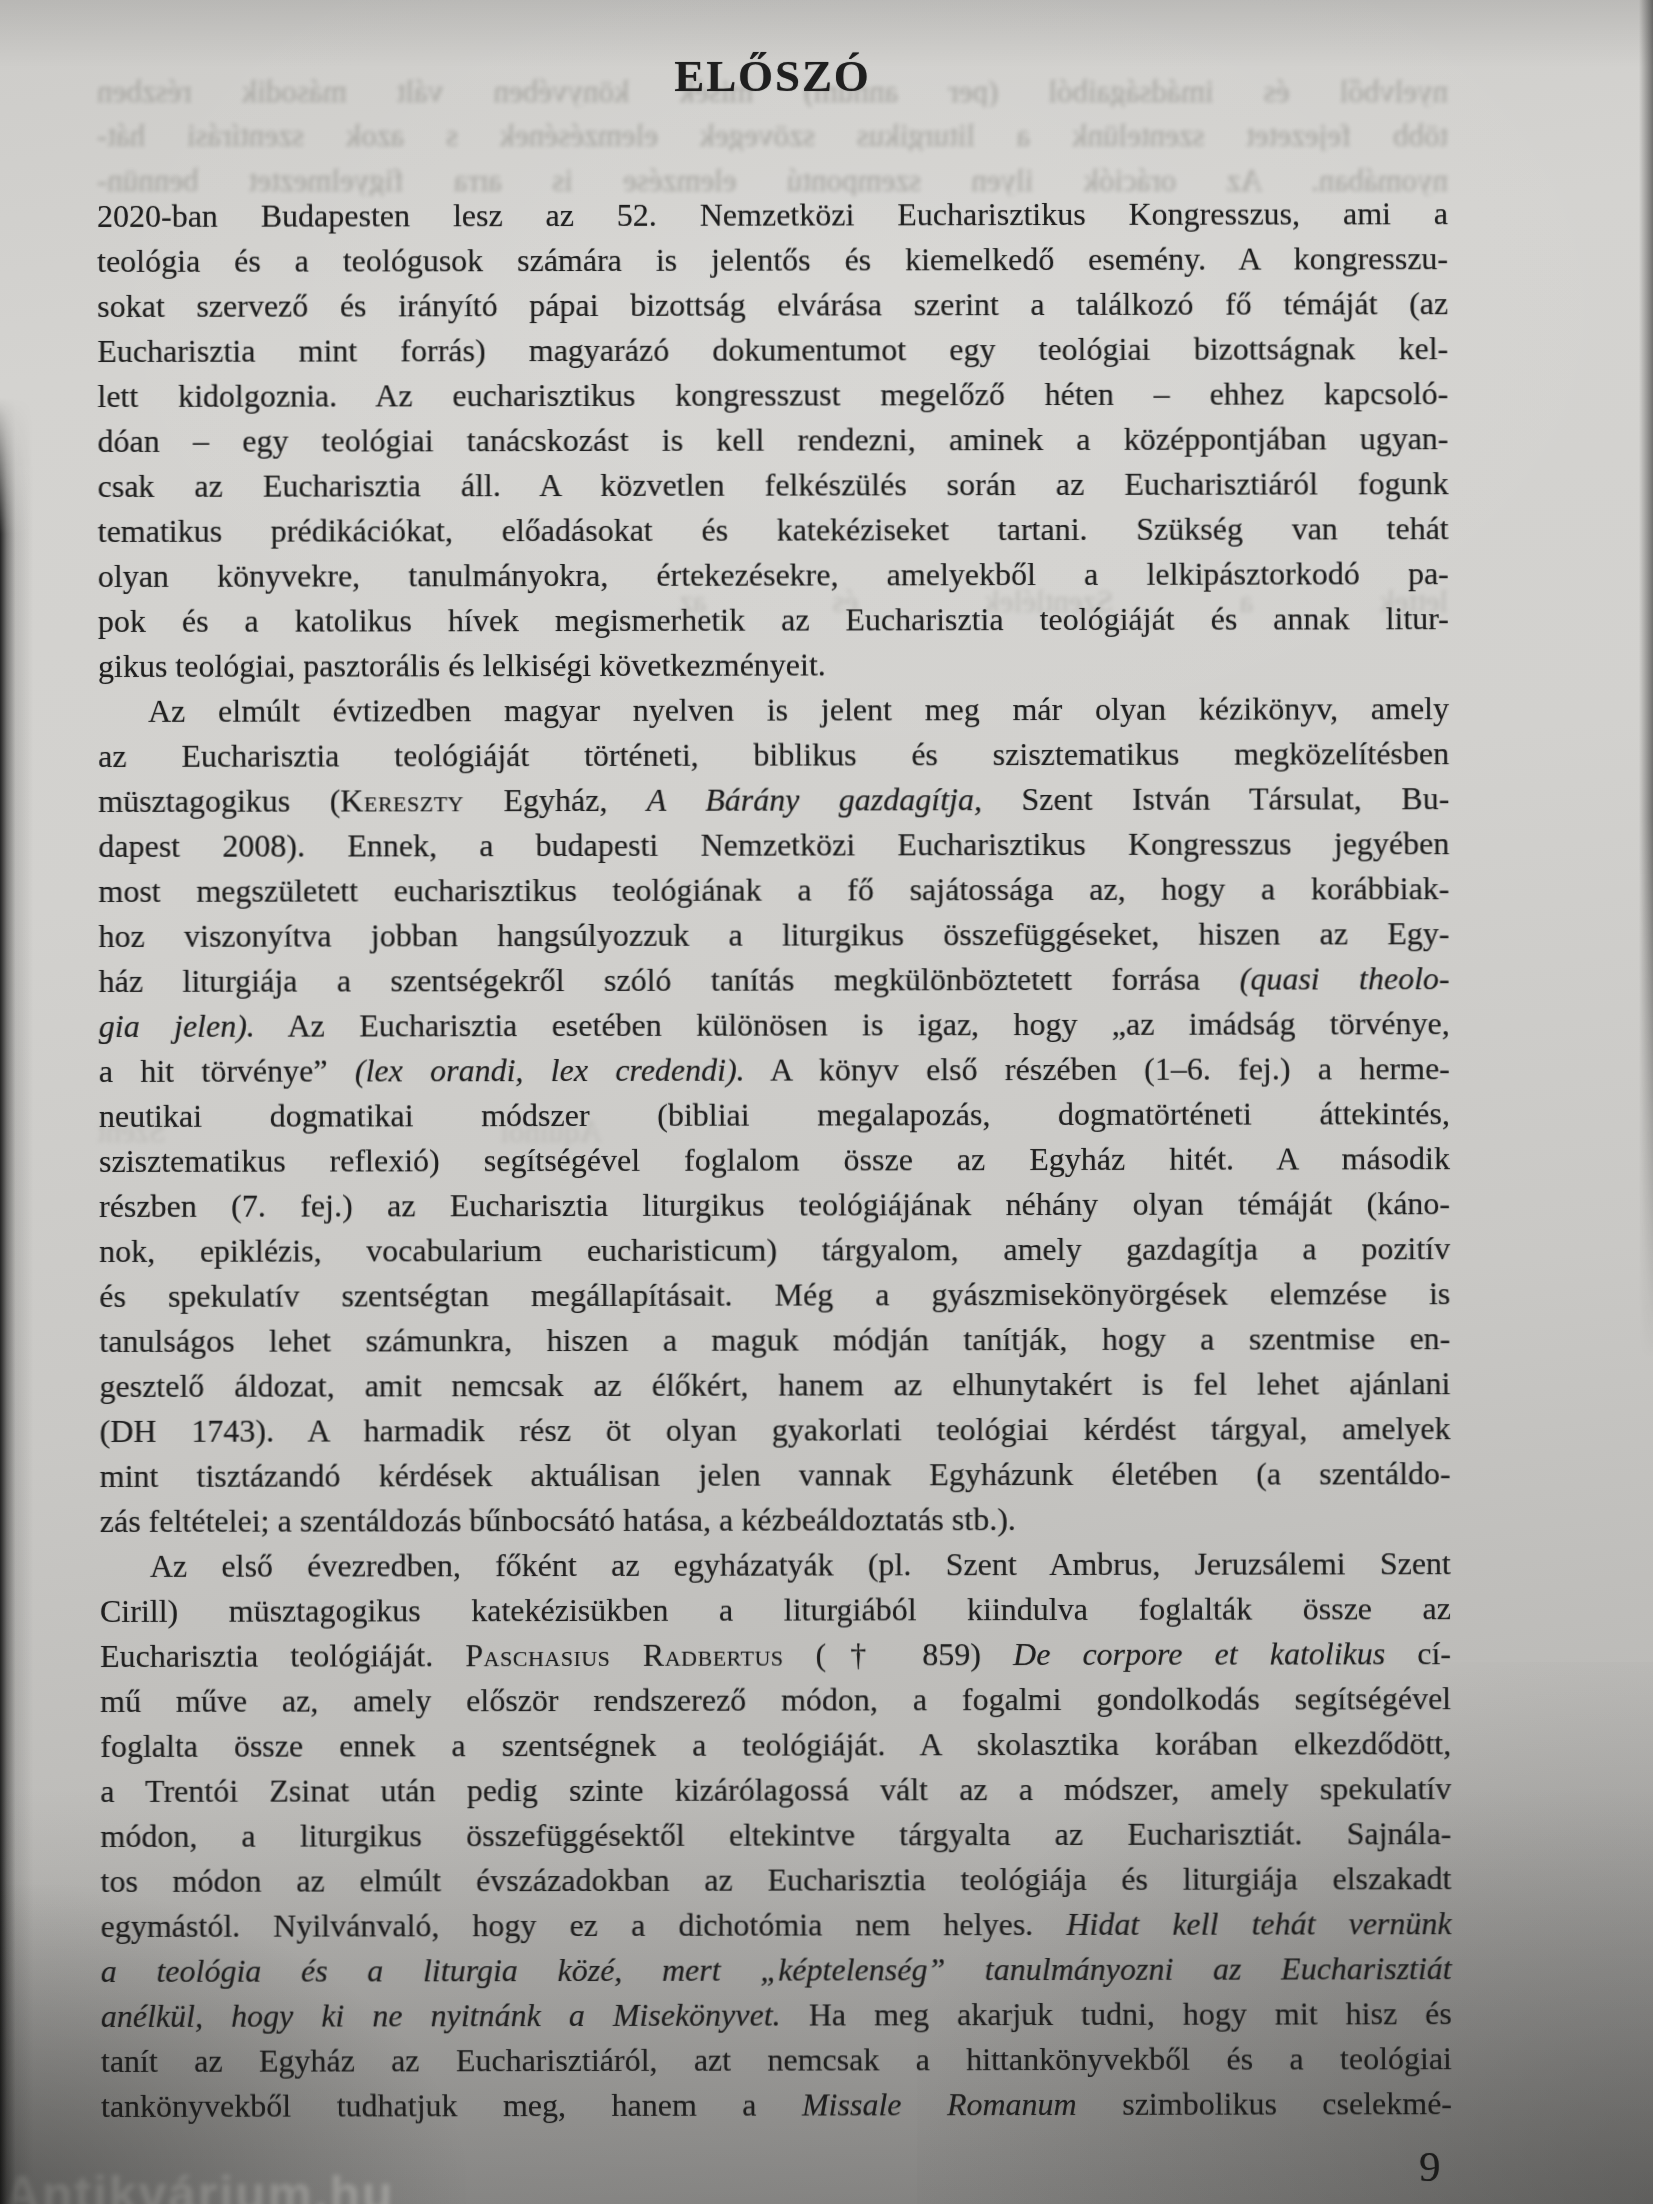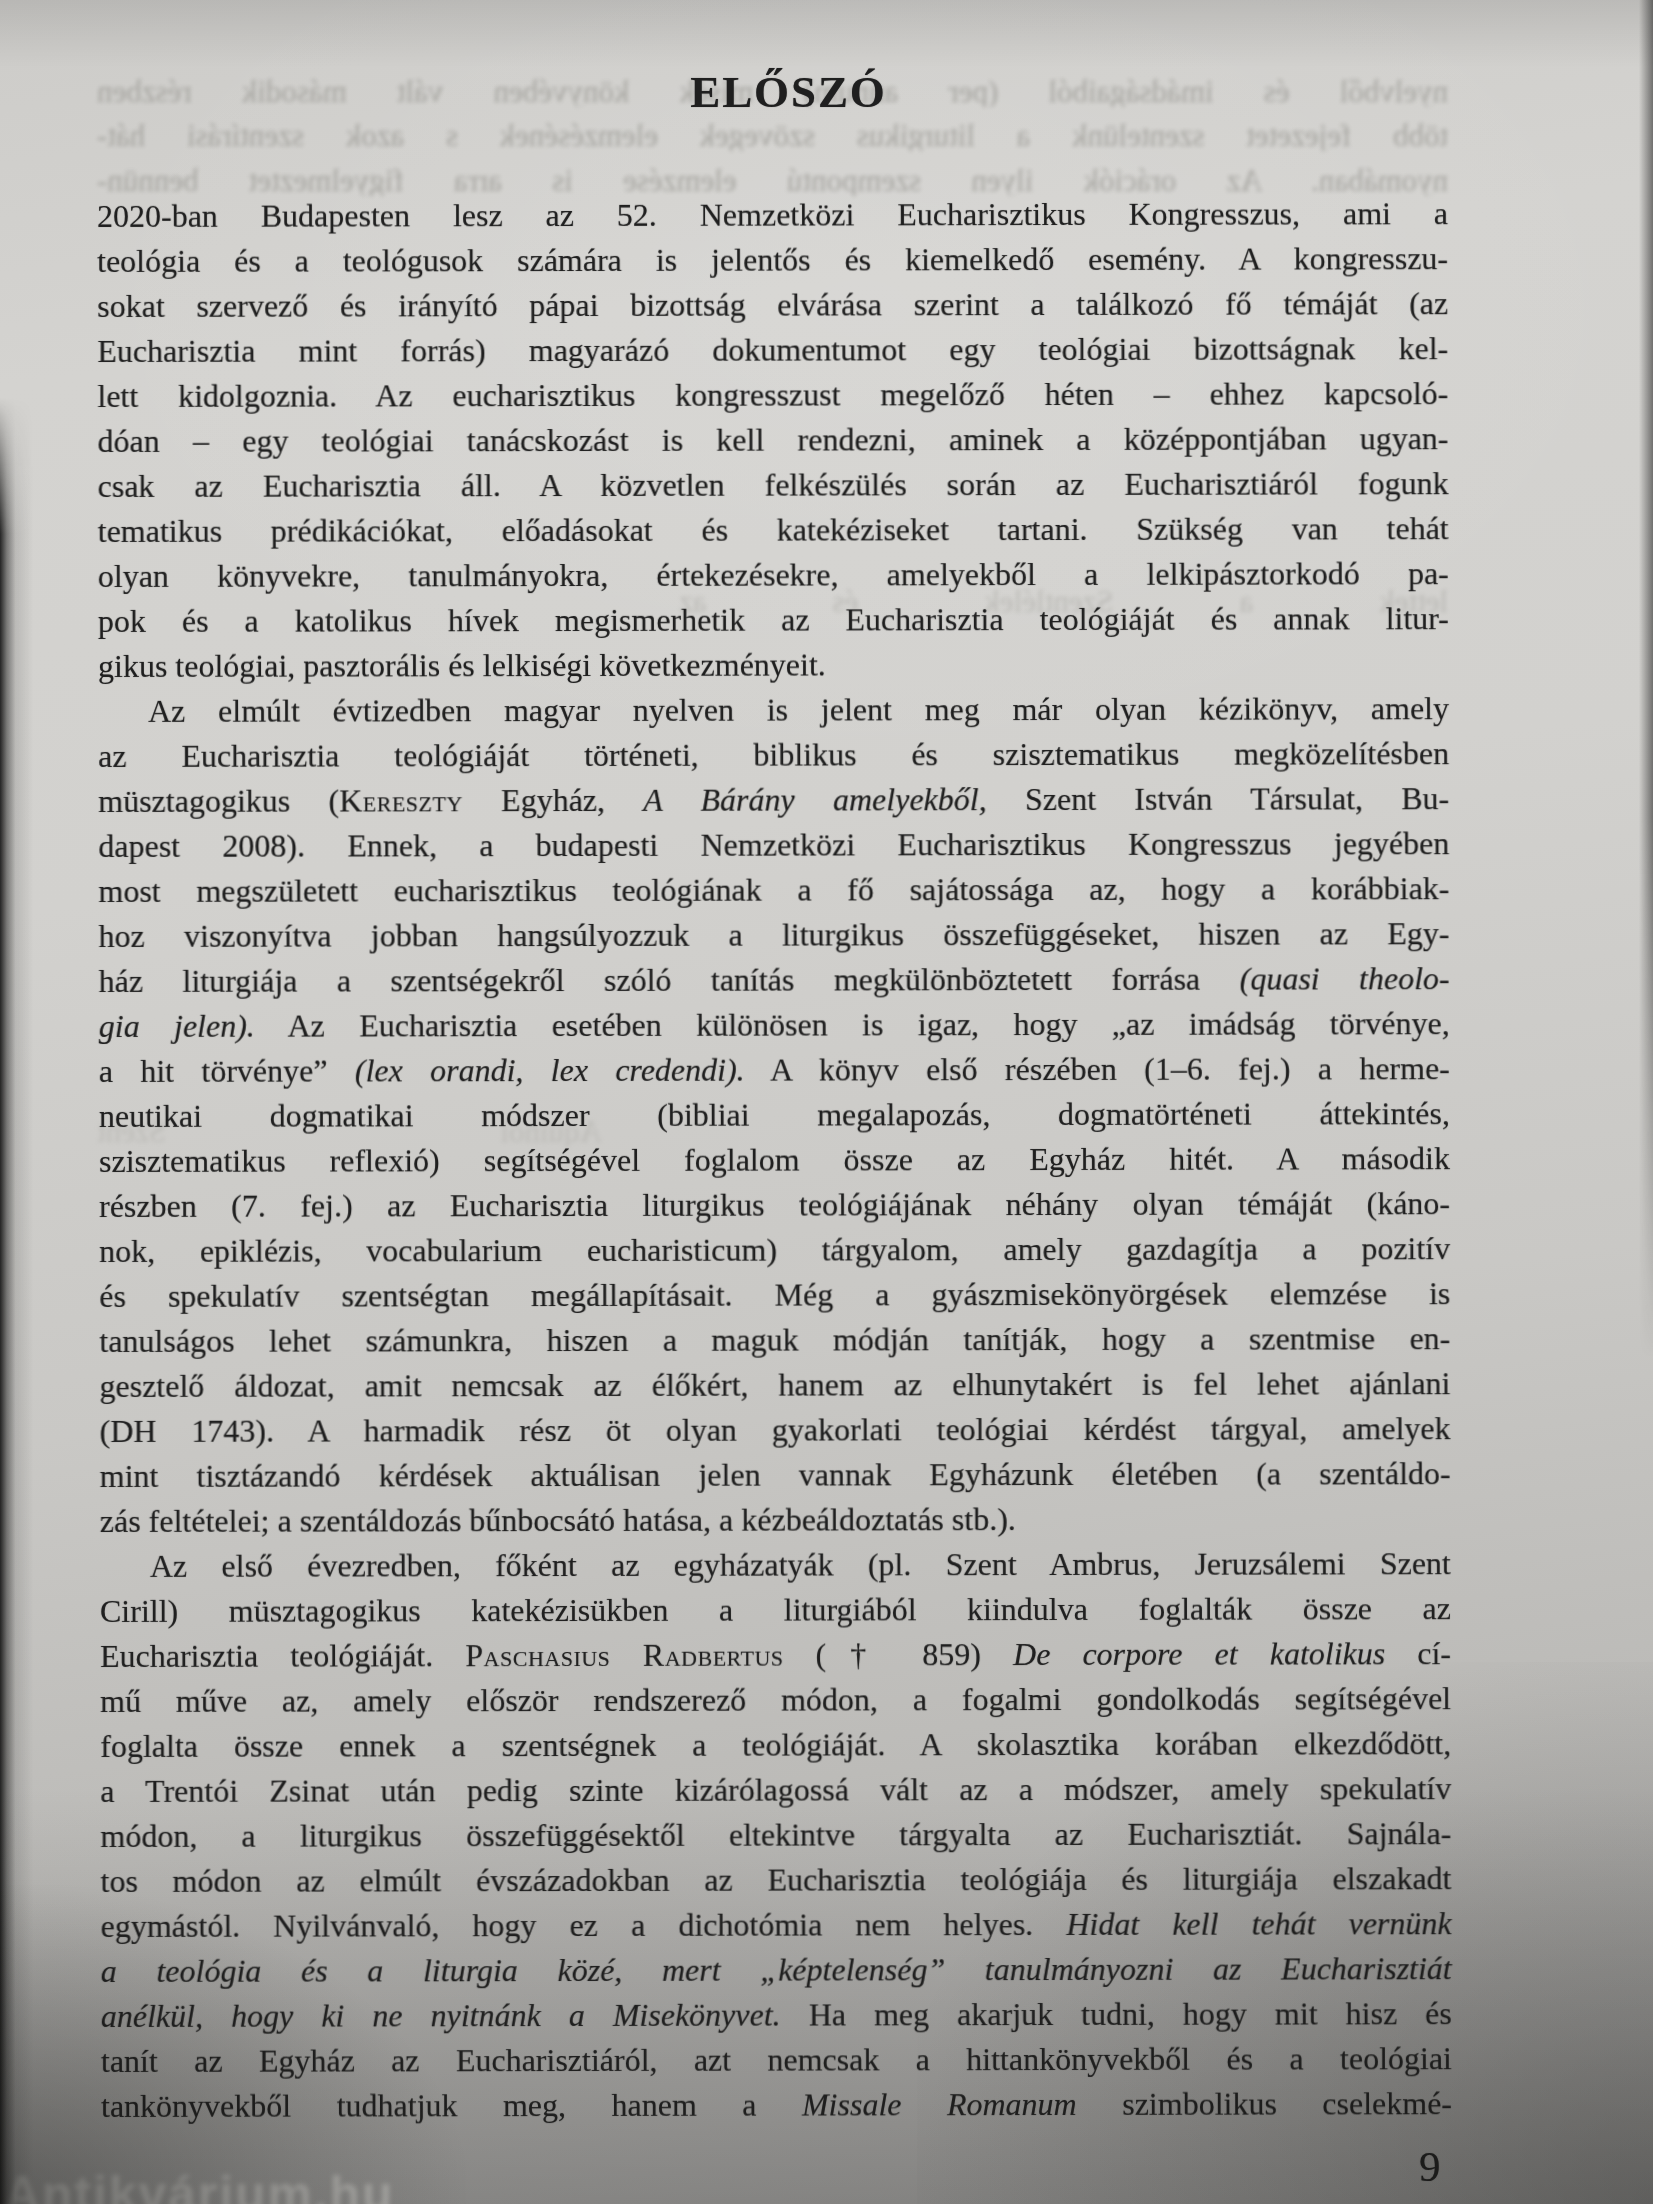--- a/index.html
+++ b/index.html
@@ -9,21 +9,21 @@
     overflow:hidden;
     background:
       radial-gradient(ellipse 1164px 679px at 52% 14%, rgba(255,255,255,0.10), rgba(255,255,255,0) 70%),
       linear-gradient(173deg,#cdccc9 0%,#d4d3d0 16%,#d2d1ce 38%,#c9c8c5 60%,#bcbbb8 78%,#adacaa 92%,#a3a2a0 100%);
     font-family:"Liberation Serif","DejaVu Serif",serif;
     color:var(--ink,#1f1f1f);
   }
   
   .title{
     position:absolute;left:97px;top:54px;width:1351px;
-    margin:16px;text-align:center;
+    margin:0;text-align:center;
     font-size:45px;font-weight:bold;letter-spacing:1.9px;line-height:1;
     text-shadow:0 0 1px rgba(25,25,25,.55);
   }
   
   .ghost{
     position:absolute;left:97px;width:1351px;
     font-size:31px;line-height:1;
     color:#9d9c97;
     filter:blur(2.2px);
     transform:scaleX(-1);
@@ -100,21 +100,21 @@
       <div class="line"><span>Eucharisztia mint forrás) magyarázó dokumentumot egy teológiai bizottságnak kel-</span></div>
       <div class="line"><span>lett kidolgoznia. Az eucharisztikus kongresszust megelőző héten – ehhez kapcsoló-</span></div>
       <div class="line"><span>dóan – egy teológiai tanácskozást is kell rendezni, aminek a középpontjában ugyan-</span></div>
       <div class="line"><span>csak az Eucharisztia áll. A közvetlen felkészülés során az Eucharisztiáról fogunk</span></div>
       <div class="line"><span>tematikus prédikációkat, előadásokat és katekéziseket tartani. Szükség van tehát</span></div>
       <div class="line"><span>olyan könyvekre, tanulmányokra, értekezésekre, amelyekből a lelkipásztorkodó pa-</span></div>
       <div class="line"><span>pok és a katolikus hívek megismerhetik az Eucharisztia teológiáját és annak litur-</span></div>
       <div class="line unjust"><span>gikus teológiai, pasztorális és lelkiségi következményeit.</span></div>
       <div class="line ind"><span>Az elmúlt évtizedben magyar nyelven is jelent meg már olyan kézikönyv, amely</span></div>
       <div class="line"><span>az Eucharisztia teológiáját történeti, biblikus és szisztematikus megközelítésben</span></div>
-      <div class="line"><span>müsztagogikus (</span><span class="sc">Kereszty</span><span> Egyház, </span><span class="it">A Bárány amelyekből,</span><span> Szent István Társulat, Bu-</span></div>
+      <div class="line"><span>müsztagogikus (</span><span class="sc">Kereszty</span><span> Egyház, </span><span class="it">A Bárány gazdagítja,</span><span> Szent István Társulat, Bu-</span></div>
       <div class="line"><span>dapest 2008). Ennek, a budapesti Nemzetközi Eucharisztikus Kongresszus jegyében</span></div>
       <div class="line"><span>most megszületett eucharisztikus teológiának a fő sajátossága az, hogy a korábbiak-</span></div>
       <div class="line"><span>hoz viszonyítva jobban hangsúlyozzuk a liturgikus összefüggéseket, hiszen az Egy-</span></div>
       <div class="line"><span>ház liturgiája a szentségekről szóló tanítás megkülönböztetett forrása </span><span class="it">(quasi theolo-</span></div>
       <div class="line"><span class="it">gia jelen).</span><span> Az Eucharisztia esetében különösen is igaz, hogy „az imádság törvénye,</span></div>
       <div class="line"><span>a hit törvénye” </span><span class="it">(lex orandi, lex credendi).</span><span> A könyv első részében (1–6. fej.) a herme-</span></div>
       <div class="line"><span>neutikai dogmatikai módszer (bibliai megalapozás, dogmatörténeti áttekintés,</span></div>
       <div class="line"><span>szisztematikus reflexió) segítségével foglalom össze az Egyház hitét. A második</span></div>
       <div class="line"><span>részben (7. fej.) az Eucharisztia liturgikus teológiájának néhány olyan témáját (káno-</span></div>
       <div class="line"><span>nok, epiklézis, vocabularium eucharisticum) tárgyalom, amely gazdagítja a pozitív</span></div>

